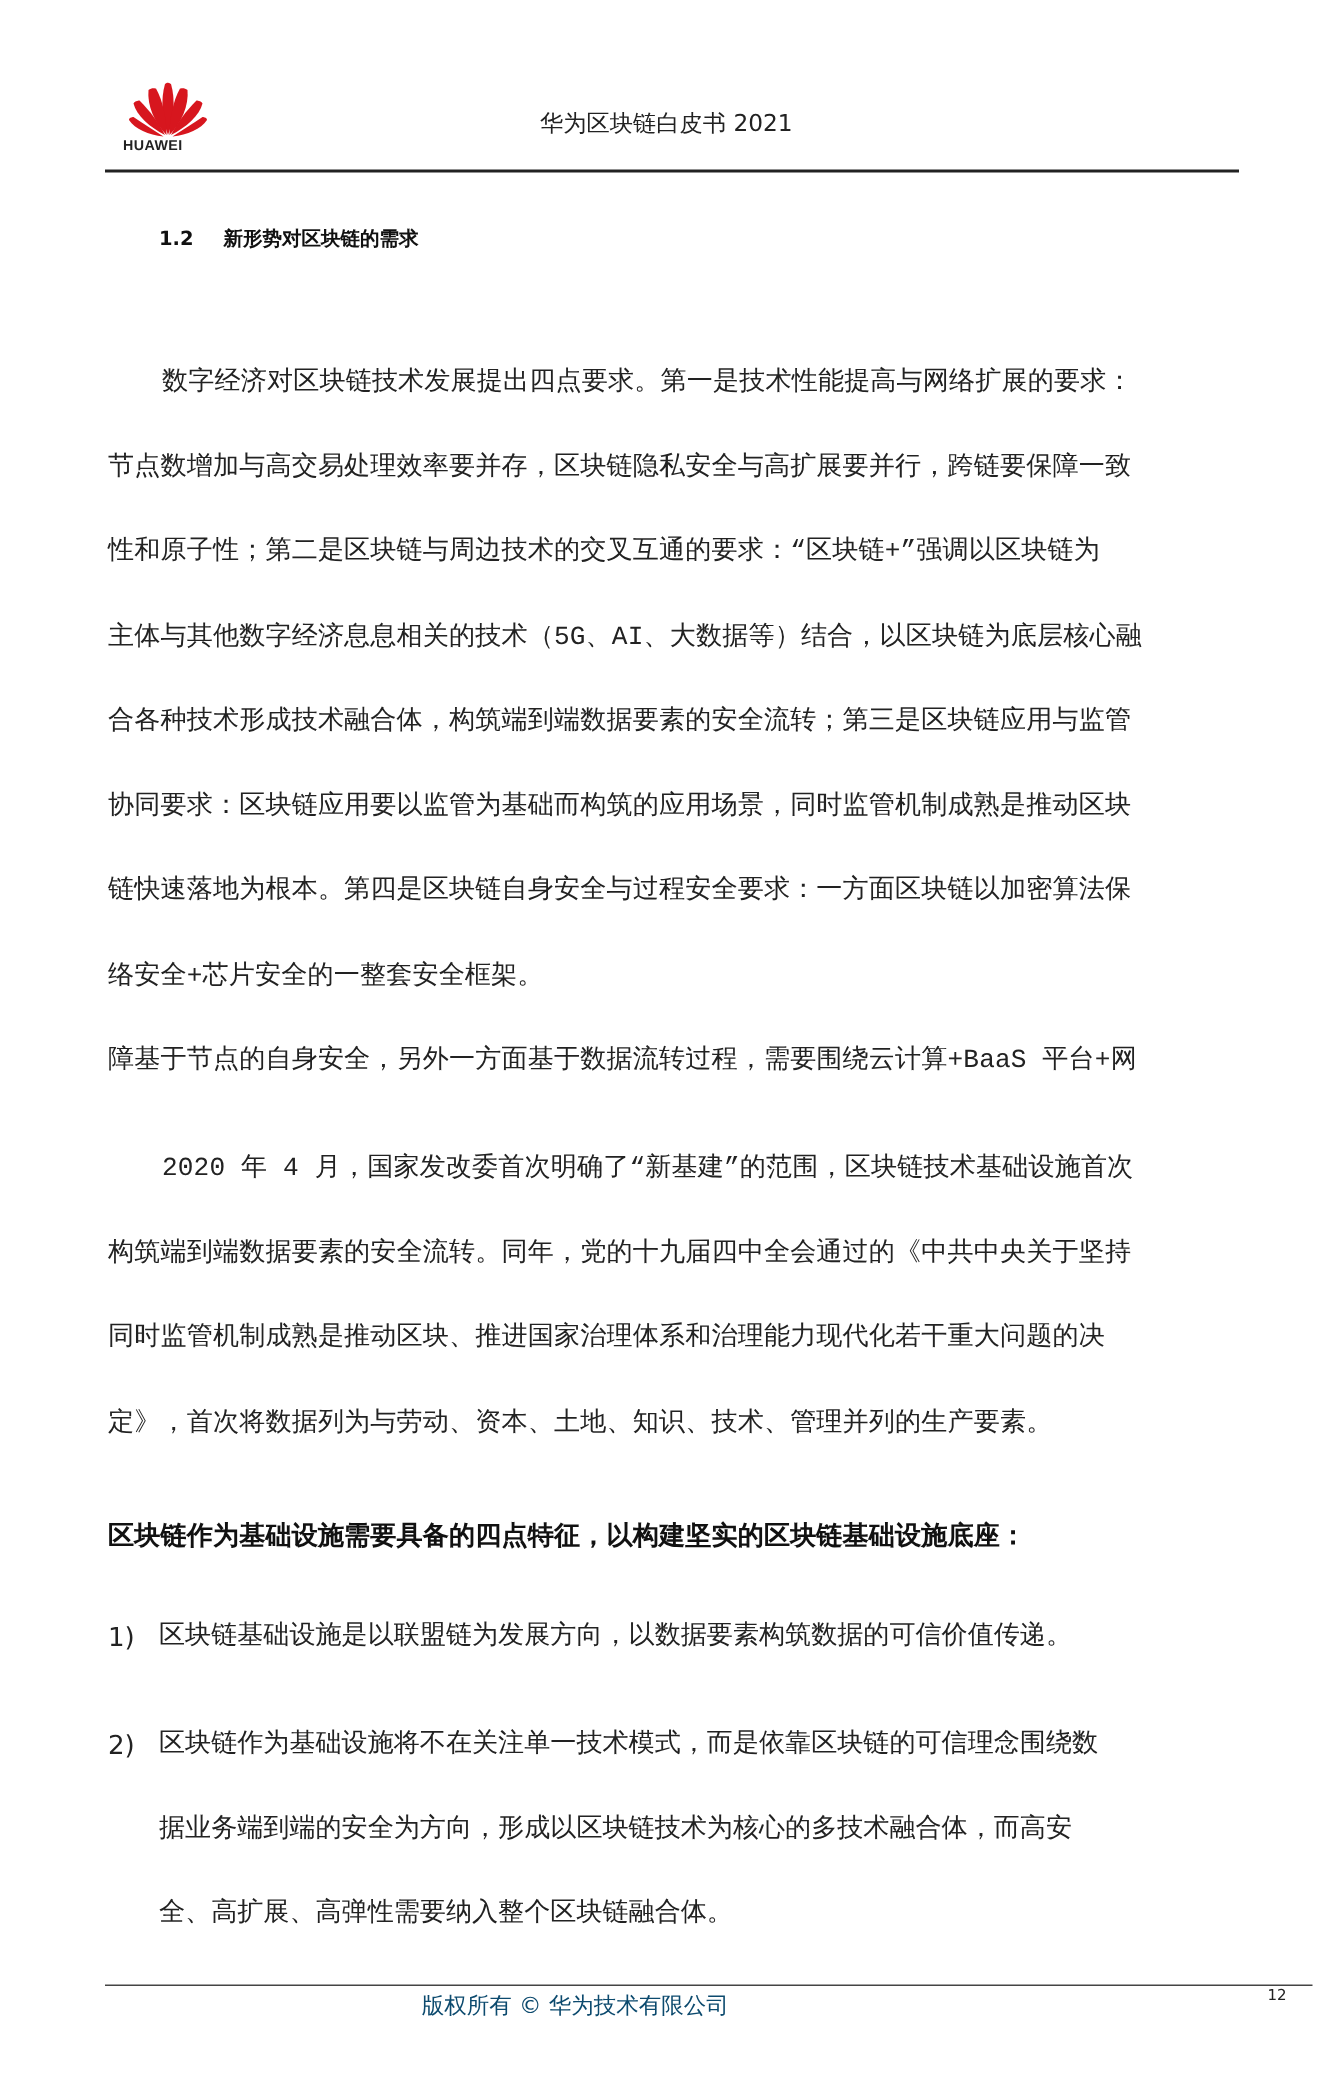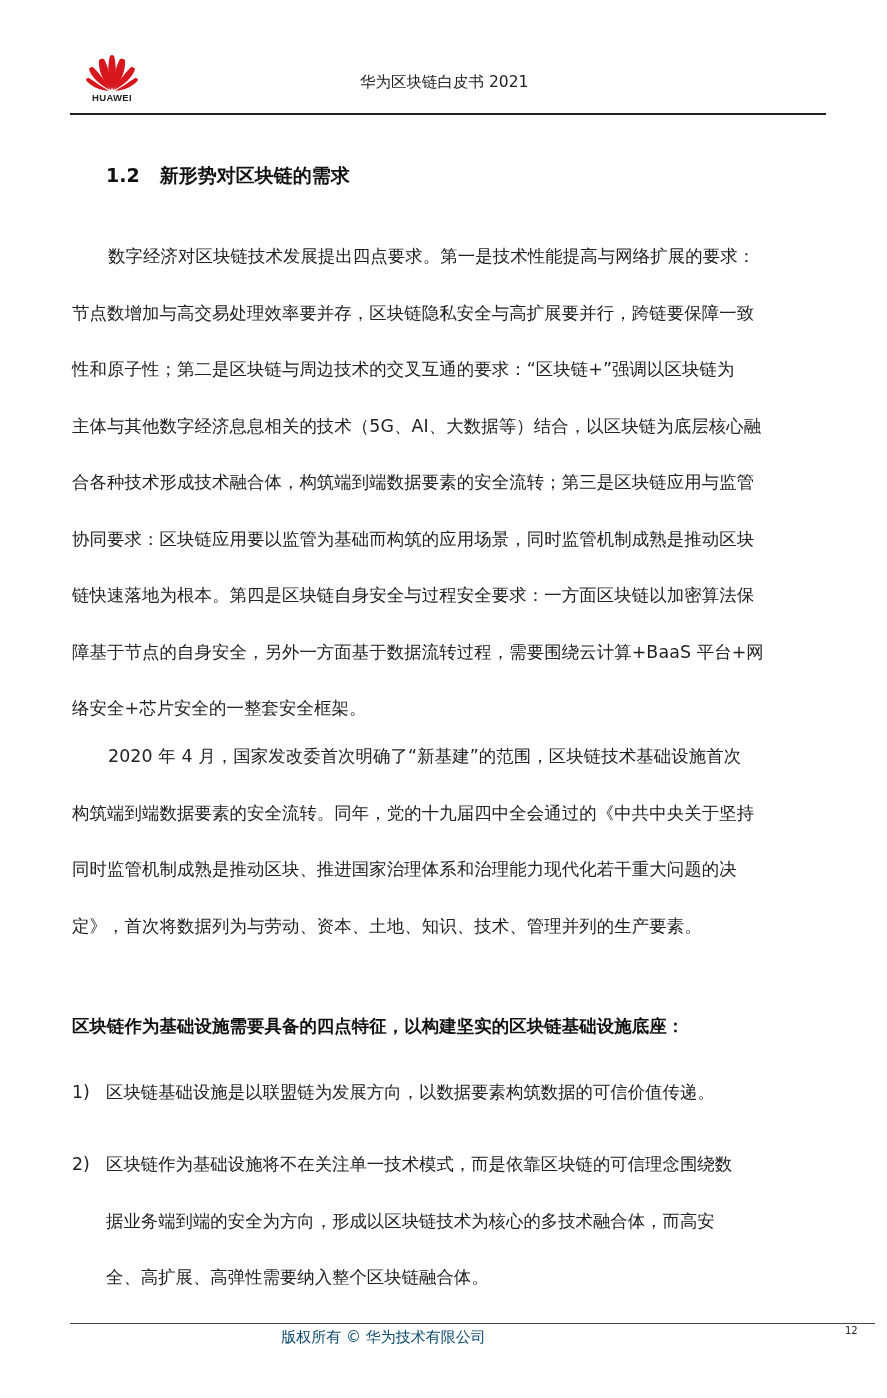--- a/index.html
+++ b/index.html
@@ -31,21 +31,21 @@
     }
     .logo svg {
       display: block;
       margin: 0 auto;
     }
     .logo-text {
       position: absolute;
       left: 0;
       top: 40px;
       width: 60px;
-      text-align: center;
+      text-align: left;
       font-family: "Liberation Sans", sans-serif;
       font-weight: bold;
       font-size: 9.5px;
       letter-spacing: 0.3px;
       color: #222;
     }
     .header-title {
       position: absolute;
       left: 290px;
       top: 32px;
@@ -56,22 +56,22 @@
       position: absolute;
       left: 70px;
       top: 113px;
       width: 756px;
       height: 1.5px;
       background: #222;
     }
     .section-title {
       position: absolute;
       left: 106px;
-      top: 163px;
-      font-size: 19px;
+      top: 150px;
+      font-size: 13px;
       font-weight: bold;
       color: #111;
       white-space: nowrap;
     }
     .section-title .num {
       margin-right: 20px;
     }
     .body-text {
       position: absolute;
       left: 72px;
@@ -79,20 +79,21 @@
       font-size: 17.4px;
       line-height: 56.5px;
       color: #222;
       letter-spacing: 0.1px;
       text-align: justify;
     }
     .line {
       display: block;
       white-space: nowrap;
       height: 56.5px;
+      font-family: Liberation Mono, monospace;
     }
     .indent {
       padding-left: 36px;
     }
     .bold {
       font-weight: bold;
       color: #111;
     }
     .list-item {
       position: absolute;
@@ -168,25 +169,25 @@
 </div>
 
 <div class="body-text" style="top: 228px;">
   <span class="line indent">数字经济对区块链技术发展提出四点要求。第一是技术性能提高与网络扩展的要求：</span>
   <span class="line">节点数增加与高交易处理效率要并存，区块链隐私安全与高扩展要并行，跨链要保障一致</span>
   <span class="line">性和原子性；第二是区块链与周边技术的交叉互通的要求：“区块链+”强调以区块链为</span>
   <span class="line">主体与其他数字经济息息相关的技术（5G、AI、大数据等）结合，以区块链为底层核心融</span>
   <span class="line">合各种技术形成技术融合体，构筑端到端数据要素的安全流转；第三是区块链应用与监管</span>
   <span class="line">协同要求：区块链应用要以监管为基础而构筑的应用场景，同时监管机制成熟是推动区块</span>
   <span class="line">链快速落地为根本。第四是区块链自身安全与过程安全要求：一方面区块链以加密算法保</span>
+  <span class="line">络安全+芯片安全的一整套安全框架。</span>
   <span class="line">障基于节点的自身安全，另外一方面基于数据流转过程，需要围绕云计算+BaaS 平台+网</span>
-  <span class="line">络安全+芯片安全的一整套安全框架。</span>
-</div>
-
-<div class="body-text" style="top: 728px;">
+</div>
+
+<div class="body-text" style="top: 752px;">
   <span class="line indent">2020 年 4 月，国家发改委首次明确了“新基建”的范围，区块链技术基础设施首次</span>
   <span class="line">构筑端到端数据要素的安全流转。同年，党的十九届四中全会通过的《中共中央关于坚持</span>
   <span class="line">同时监管机制成熟是推动区块、推进国家治理体系和治理能力现代化若干重大问题的决</span>
   <span class="line">定》，首次将数据列为与劳动、资本、土地、知识、技术、管理并列的生产要素。</span>
 </div>
 
 <div class="body-text bold" style="top: 998px;">
   <span class="line">区块链作为基础设施需要具备的四点特征，以构建坚实的区块链基础设施底座：</span>
 </div>
 

